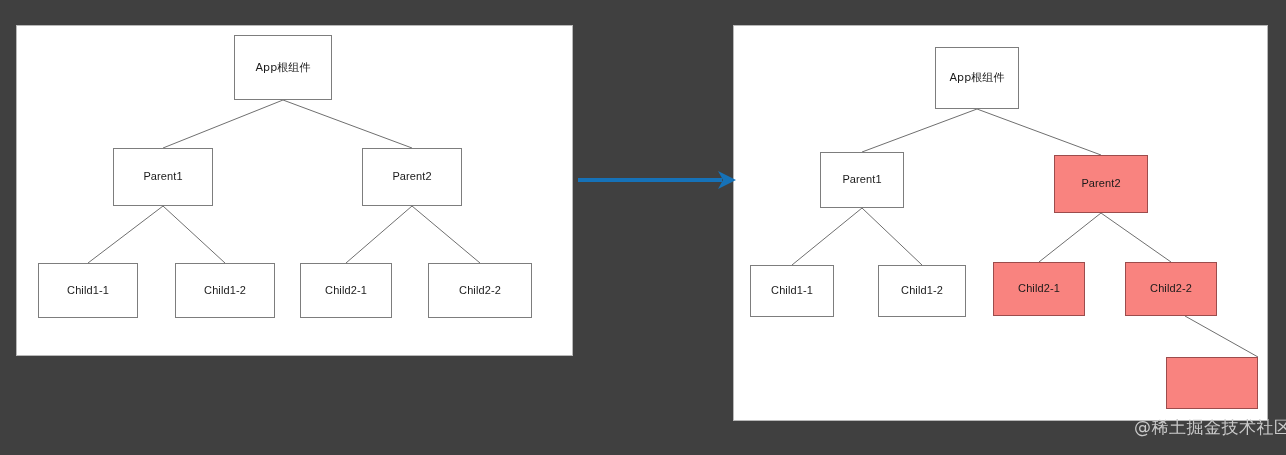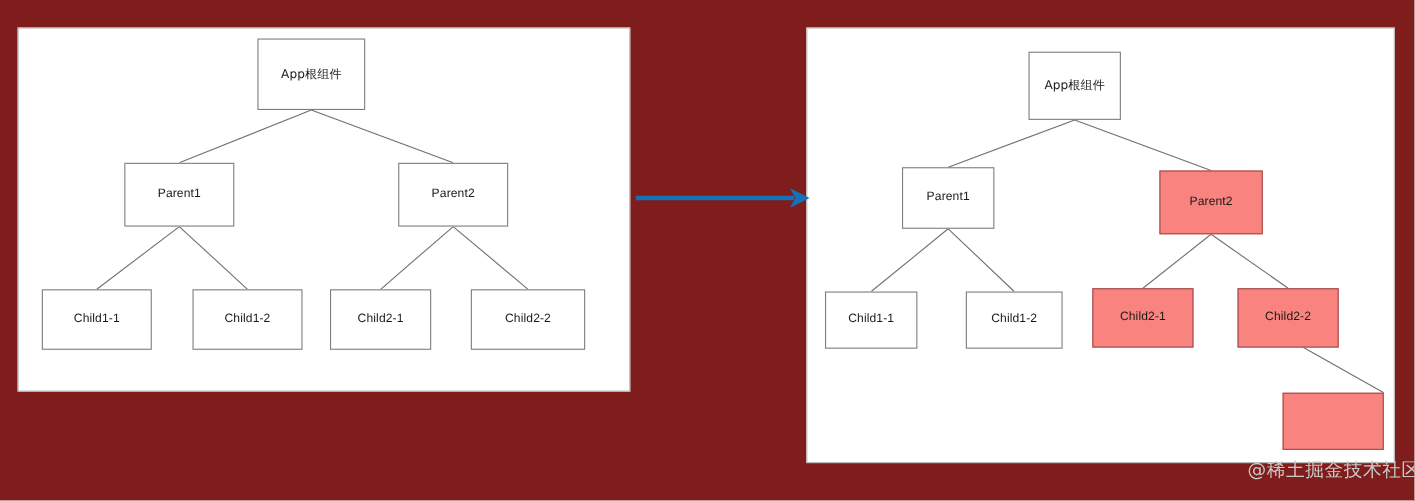--- a/index.html
+++ b/index.html
@@ -7,21 +7,21 @@
     padding: 0;
     background: #ffffff;
   }
   body {
     font-family: "Liberation Sans", "DejaVu Sans", sans-serif;
   }
   #canvas {
     position: relative;
     width: 1286px;
     height: 455px;
-    background: #7f1d1d;
+    background: #404040;
     overflow: hidden;
   }
   .panel {
     position: absolute;
     background: #ffffff;
     border: 1px solid #b8b8b8;
     box-sizing: border-box;
   }
   .node {
     position: absolute;

